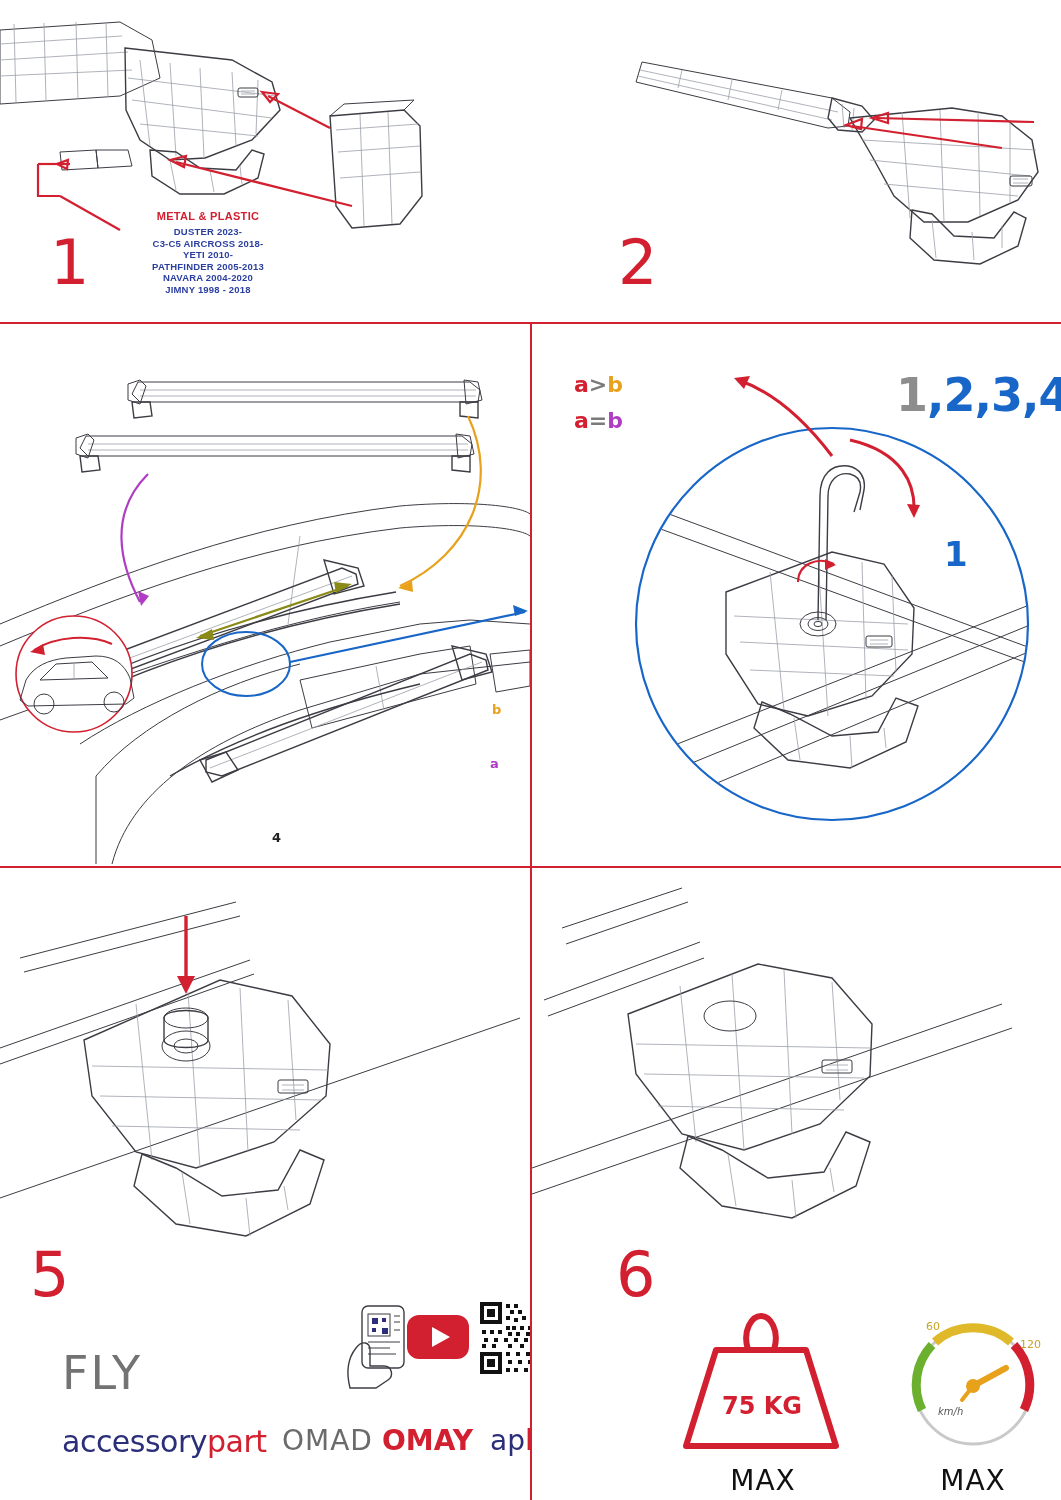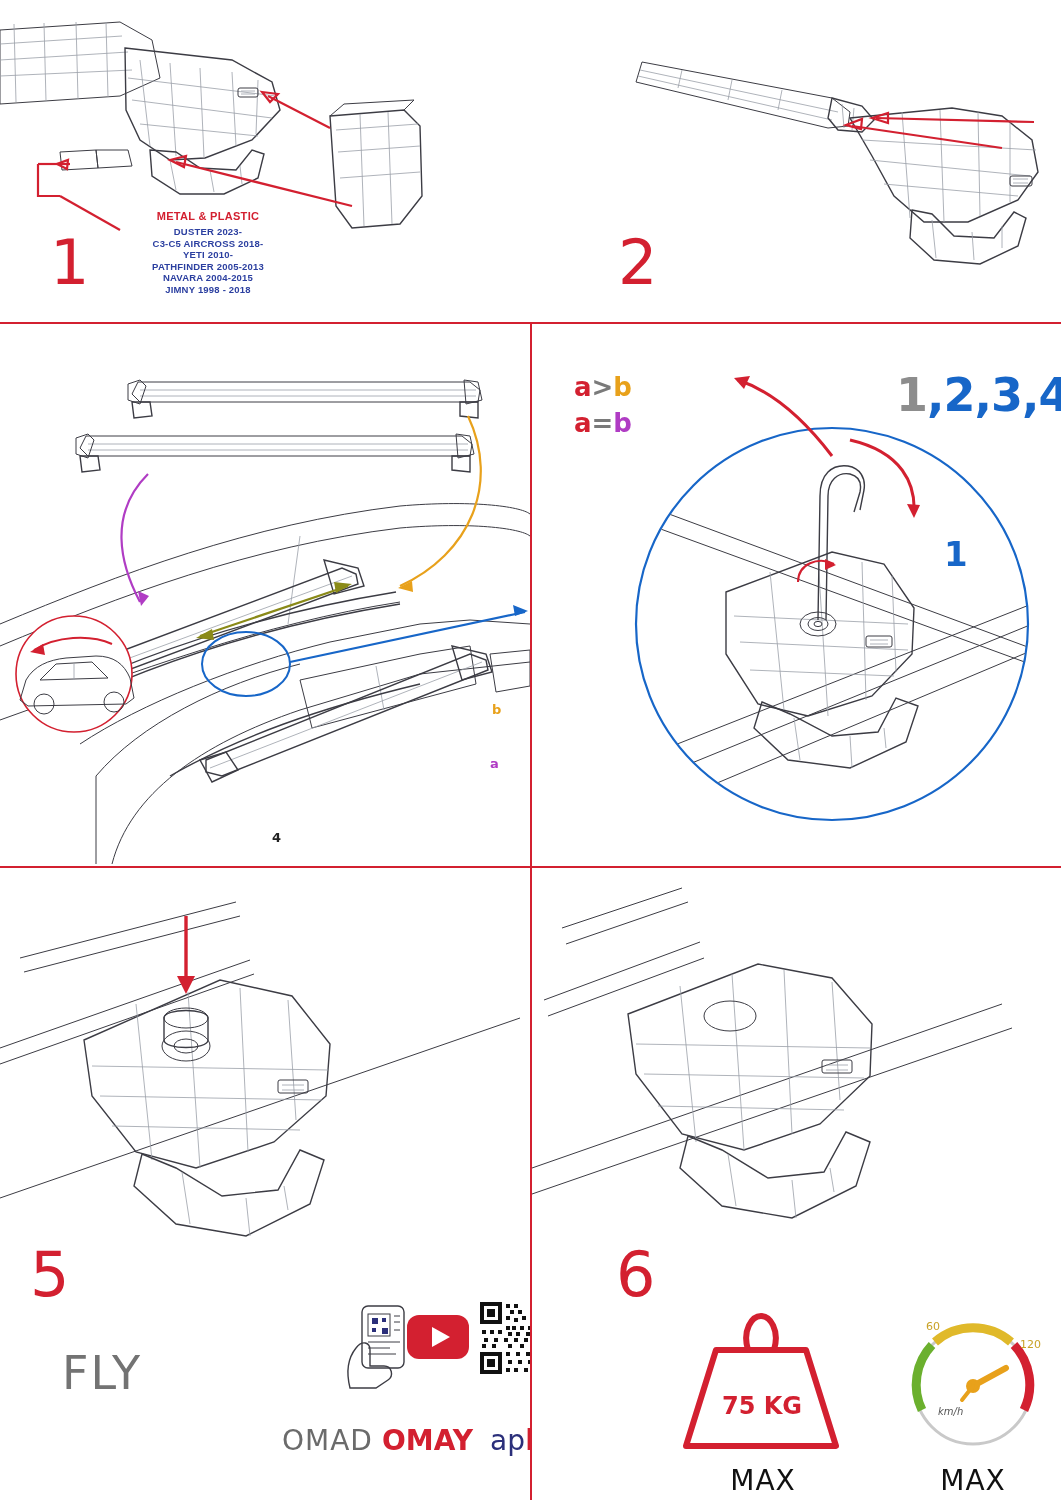--- a/index.html
+++ b/index.html
@@ -46,21 +46,21 @@
     font-weight:bold;
     text-align:center;
     width:230px;
     line-height:1.22;
     letter-spacing:.2px;
   }
 
   
   .ab{
     position:absolute;
-    font-size:26px;
+    font-size:22px;
     font-weight:bold;
     font-family:"DejaVu Sans", sans-serif;
   }
   .ab .a{color:#d32030;}
   .ab .op{color:#7a7a7a;}
   .ab .b{color:#e8a11b;}
   .ab .bp{color:#b03cc4;}
 
   .big1234{
     position:absolute;
@@ -182,21 +182,21 @@
       <path class="arrow-red" d="M60 196 L120 230"></path>
       <path class="arrow-red" d="M68 160 l-1 9 l-10 -5 z" fill="#d32030" stroke="none"></path>
     </svg>
 
     <div class="metal-title" style="left:108px;top:210px;">METAL &amp; PLASTIC</div>
     <div class="carlist" style="left:93px;top:226px;">
       <div>DUSTER 2023-</div>
       <div>C3-C5 AIRCROSS 2018-</div>
       <div>YETI 2010-</div>
       <div>PATHFINDER 2005-2013</div>
-      <div>NAVARA 2004-2015</div>
+      <div>NAVARA 2004-2020</div>
       <div>JIMNY 1998 - 2018</div>
     </div>
     <div class="stepnum" style="left:50px;top:232px;font-size:62px;">1</div>
   </div>
 
   <div class="panel" style="left:532px;top:0;width:529px;height:322px;">
     <svg width="529" height="322" viewBox="0 0 529 322">
 
       <path class="ln" d="M110 62 L300 98 L318 112 L316 126 L296 128 L104 82 Z"></path>
       <path class="lnl" d="M108 70 L306 112"></path>
@@ -499,20 +499,23 @@
           <rect x="50" y="60" width="4" height="4"></rect>
           <rect x="60" y="60" width="4" height="4"></rect>
         <rect x="28" y="68" width="4" height="4"></rect>
           <rect x="36" y="68" width="4" height="4"></rect>
           <rect x="46" y="68" width="4" height="4"></rect>
           <rect x="56" y="68" width="4" height="4"></rect>
           <rect x="66" y="68" width="4" height="4"></rect>
       </g>
     </svg>
 
+    <div class="brandrow" style="left:62px;top:556px;">
+      <span class="b-accessory"><span>accessory</span><span class="part">part</span></span>
+    </div>
     <div class="brandrow" style="left:282px;top:556px;">
       <span class="b-omad">OMAD</span>
     </div>
     <div class="brandrow" style="left:382px;top:556px;">
       <span class="b-omay">OMAY</span>
     </div>
     <div class="brandrow" style="left:490px;top:556px;">
       <span class="b-apline"><span>ap</span><span class="l">l</span></span>
     </div>
   </div>

